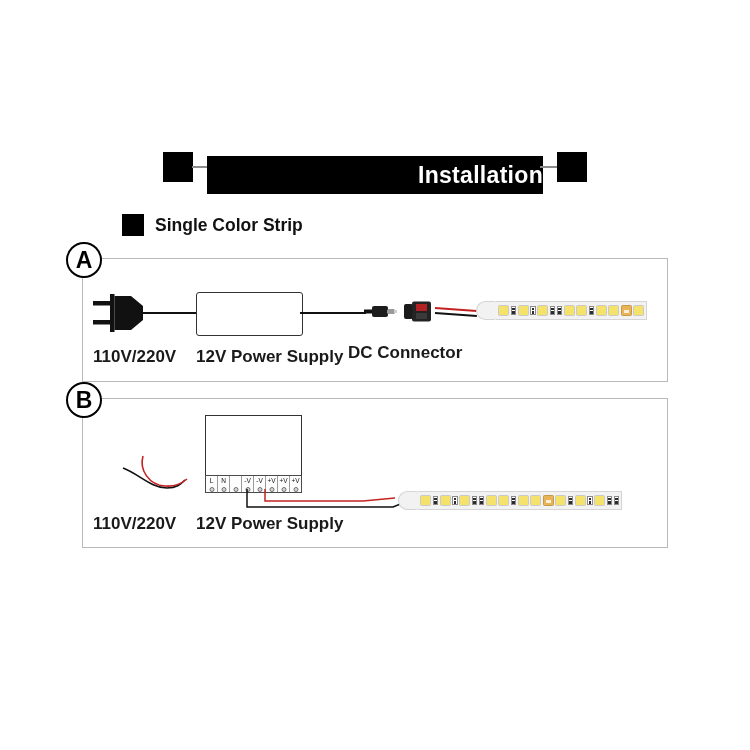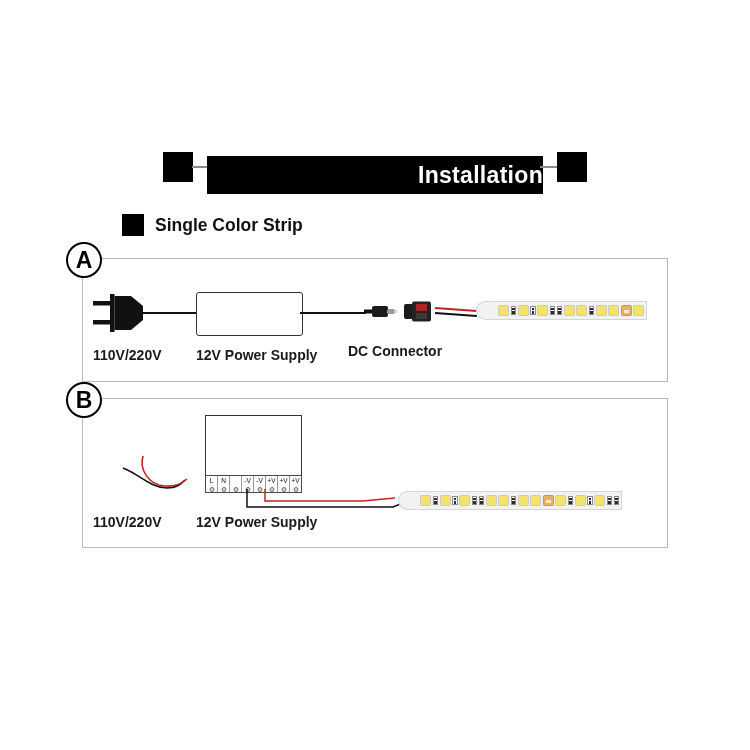--- a/index.html
+++ b/index.html
@@ -109,21 +109,21 @@
     justify-content: center;
     font-size: 23px;
     font-weight: bold;
     color: #000000;
     box-sizing: border-box;
     z-index: 5;
   }
 
   .panel-caption {
     position: absolute;
-    font-size: 14px;
+    font-size: 17px;
     font-weight: bold;
     color: #1a1a1a;
     white-space: nowrap;
   }
 
   
   #plug-a {
     position: absolute;
     left: 10px;
     top: 33px;

